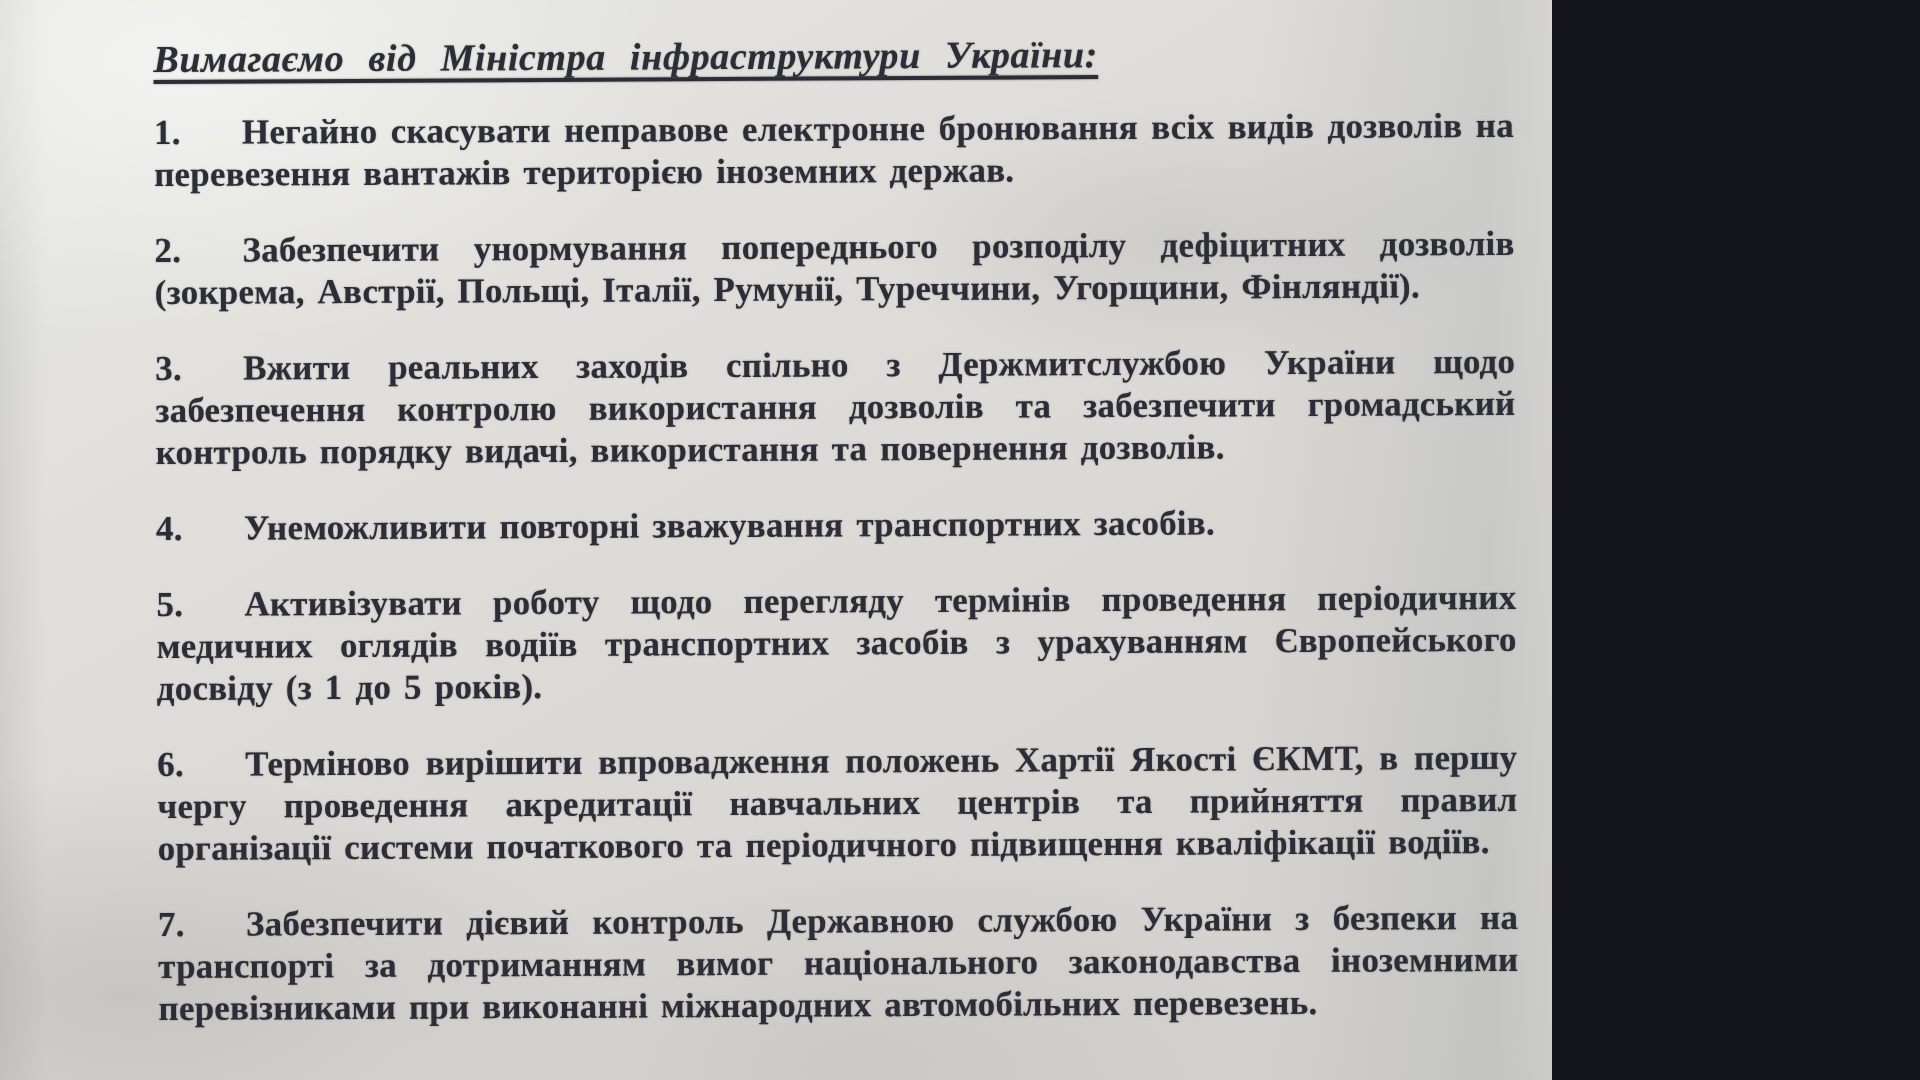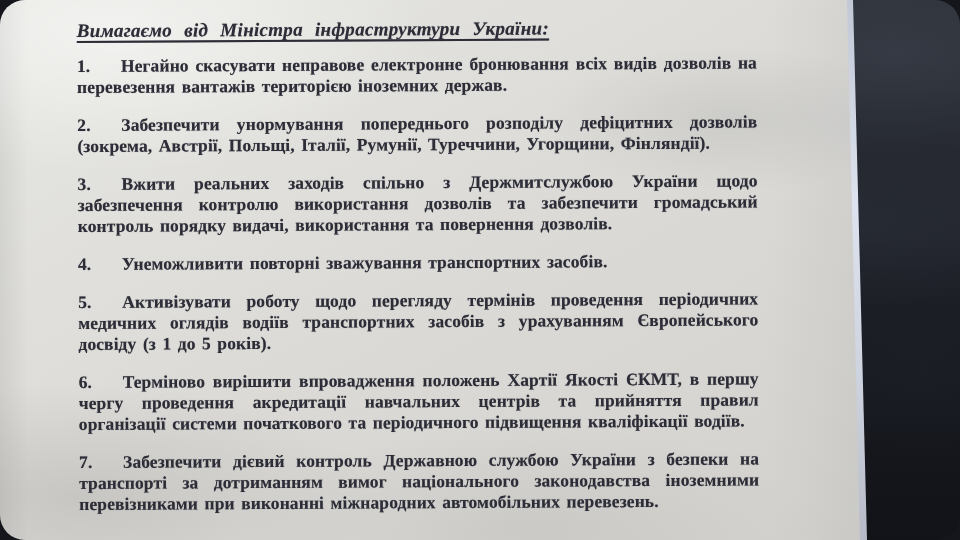--- a/index.html
+++ b/index.html
@@ -2,21 +2,21 @@
 <html lang="uk"><head>
 <meta charset="utf-8">
 <style>
   html, body { margin: 0; padding: 0; }
   body {
     width: 960px; height: 540px; overflow: hidden;
     font-family: "Liberation Serif", serif;
     background: #14161c;
   }
   .stage {
-    position: relative; width: 960px; height: 540px; overflow: hidden; border-radius: 25px;
+    position: relative; width: 776px; height: 540px; overflow: hidden;
   }
   
   .backdrop {
     position: absolute; inset: 0;
     background:
       radial-gradient(40% 28% at 93% 10%, rgba(95,104,120,0.22), rgba(95,104,120,0) 70%),
       radial-gradient(34% 22% at 91% 42%, rgba(82,92,108,0.12), rgba(82,92,108,0) 70%),
       radial-gradient(30% 20% at 96% 70%, rgba(70,78,92,0.08), rgba(70,78,92,0) 70%),
       linear-gradient(180deg, #2c3038 0%, #23262e 35%, #181a21 68%, #111318 100%);
   }

